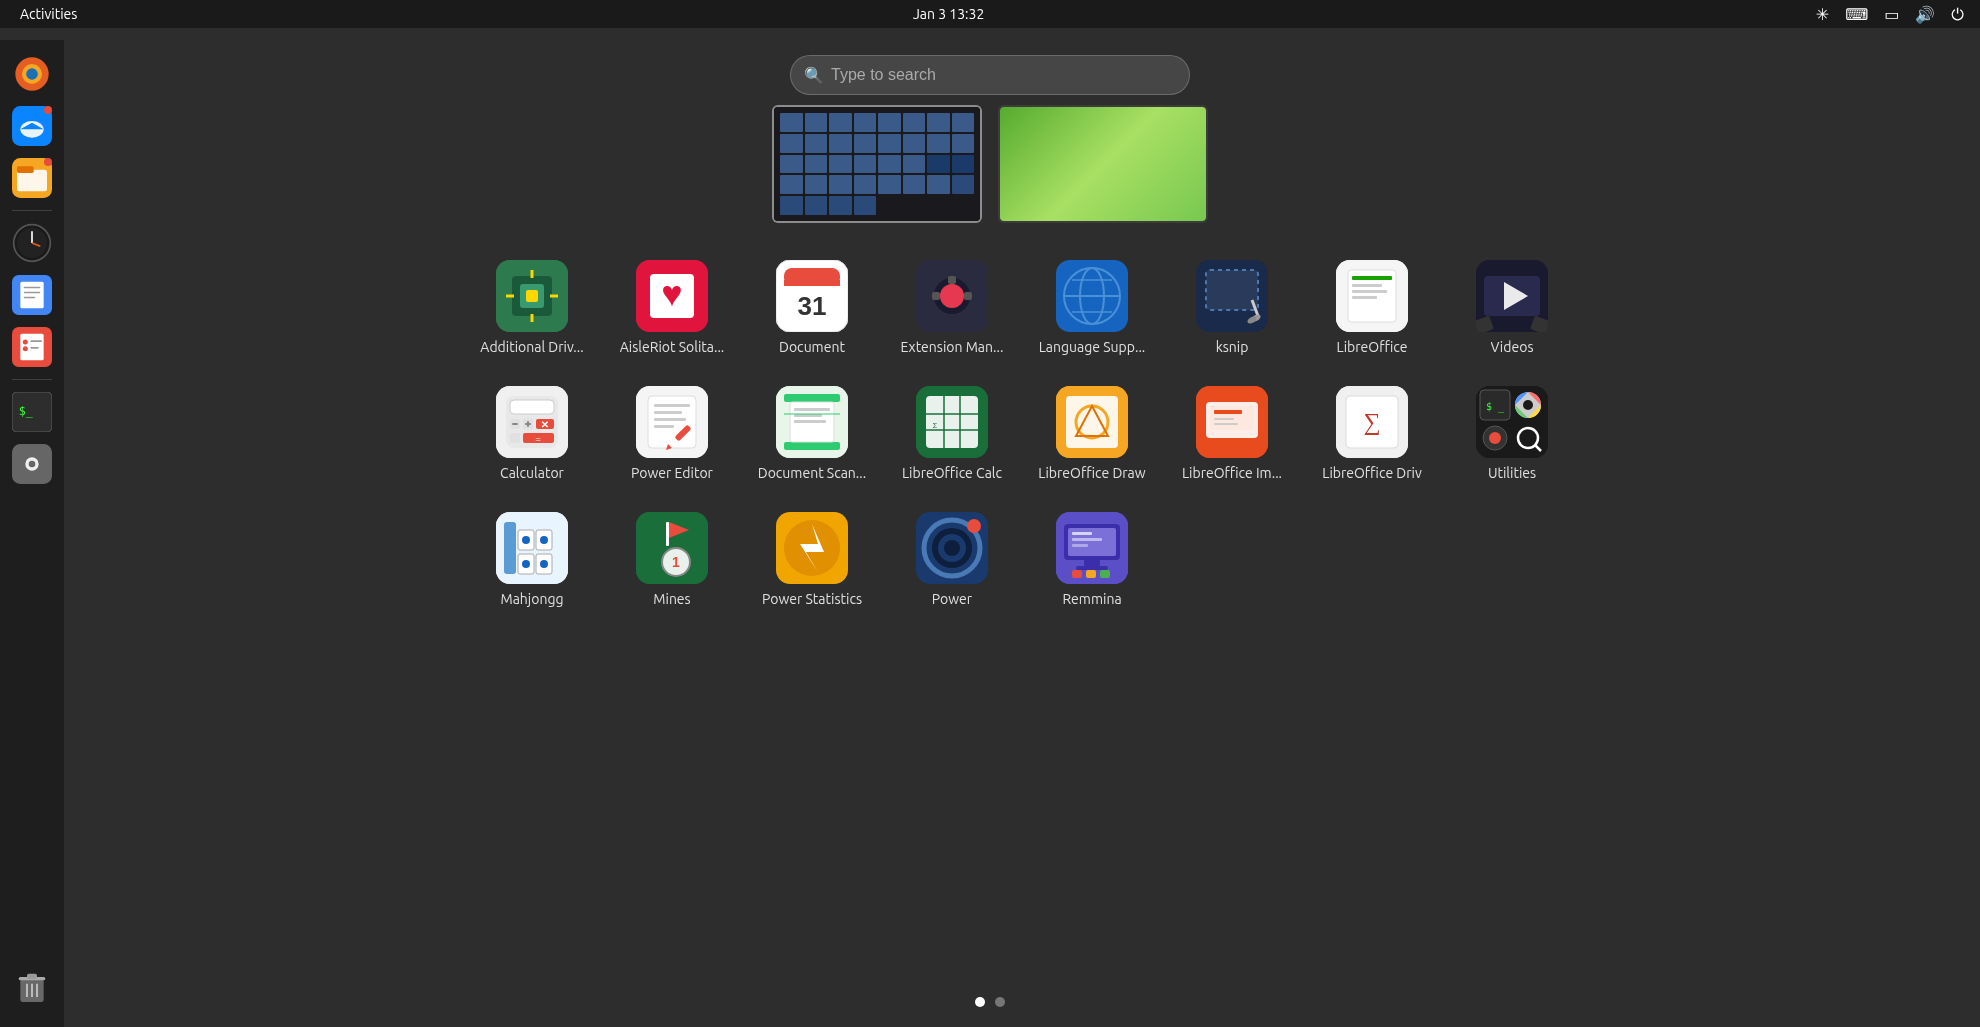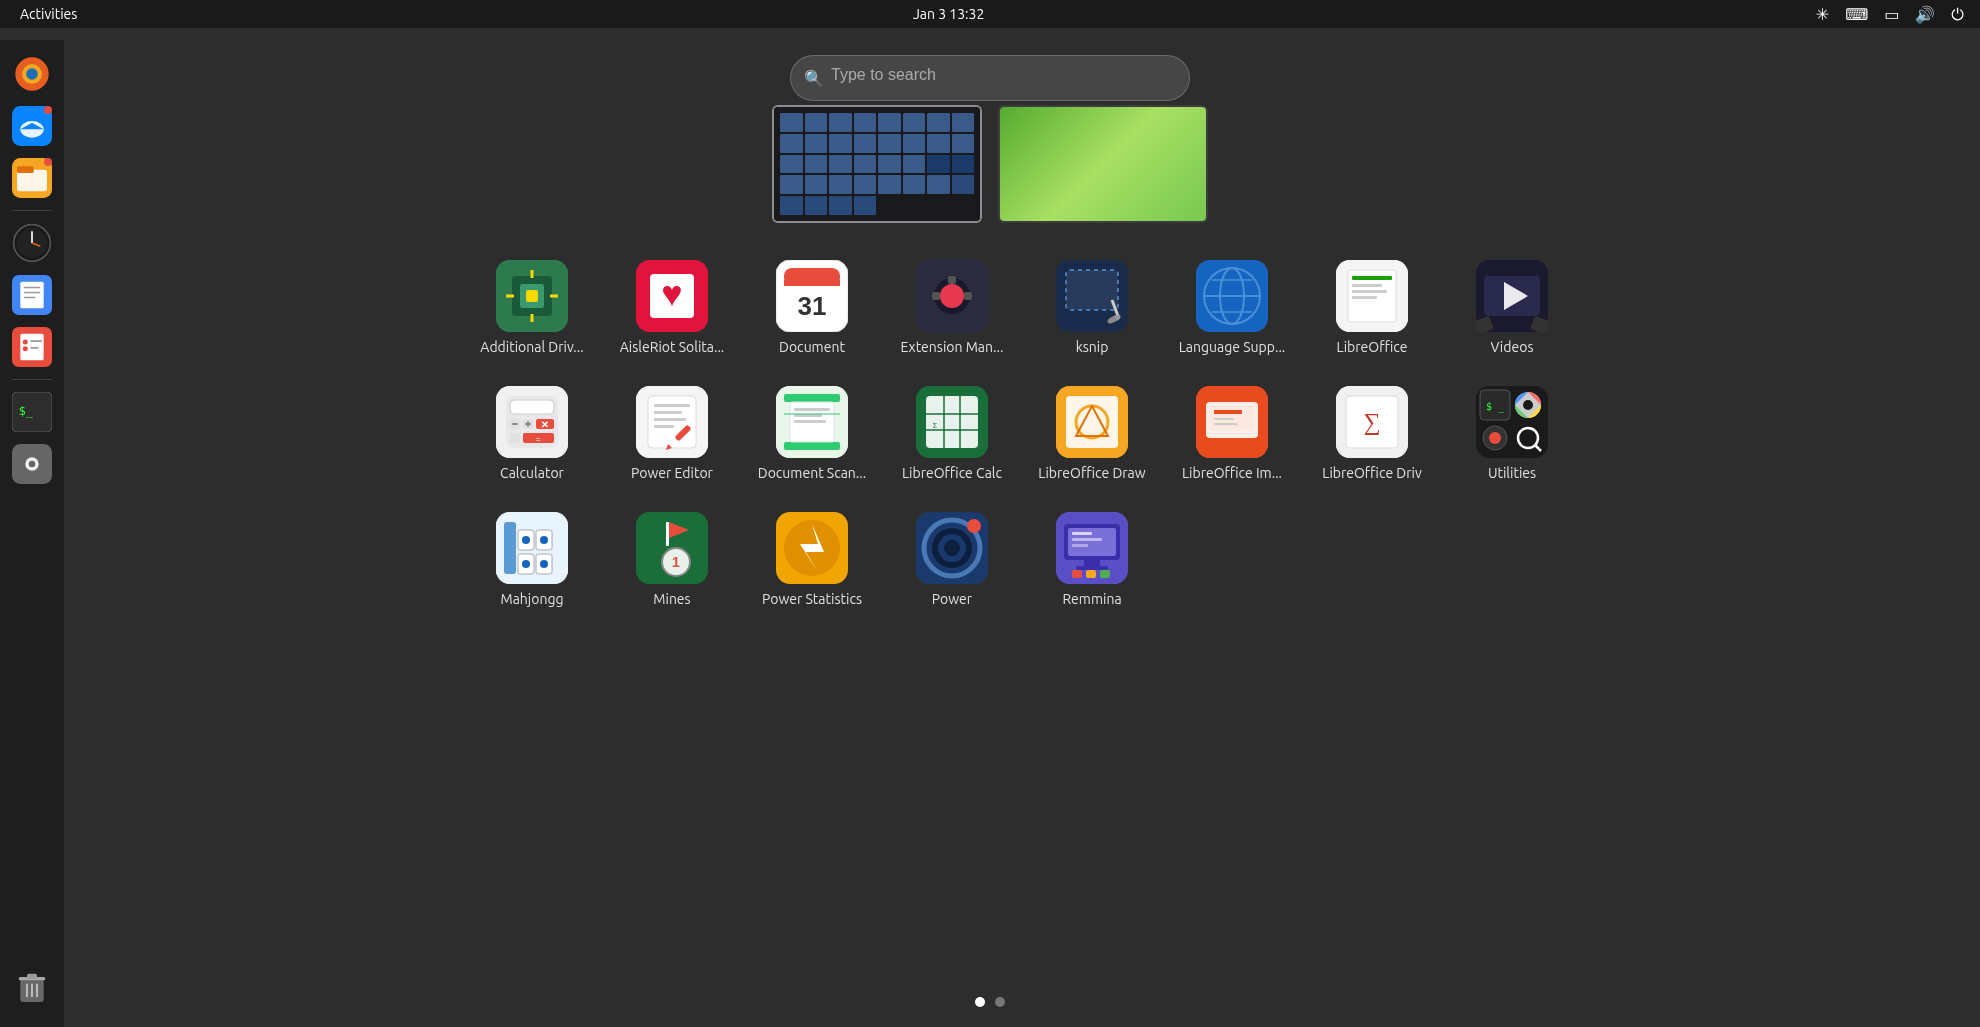--- a/index.html
+++ b/index.html
@@ -89,21 +89,21 @@
       top: 55px;
       left: 50%;
       transform: translateX(-50%);
       width: 400px;
     }
     #search-bar {
       width: 100%;
       background: rgba(255,255,255,0.12);
       border: 1px solid rgba(255,255,255,0.2);
       border-radius: 24px;
-      padding: 10px 16px 16px 40px;
+      padding: 10px 16px 10px 40px;
       color: #3b82f6;
       font-size: 16px;
       outline: none;
     }
     #search-bar::placeholder { color: #aaa; }
     #search-icon-wrap {
       position: absolute;
       left: 14px;
       top: 50%;
       transform: translateY(-50%);
@@ -422,44 +422,44 @@
           <circle cx="36" cy="36" r="12" fill="#e63950"></circle>
           <rect x="32" y="16" width="8" height="8" rx="2" fill="#555"></rect>
           <rect x="48" y="32" width="8" height="8" rx="2" fill="#555"></rect>
           <rect x="16" y="32" width="8" height="8" rx="2" fill="#555"></rect>
         </svg>
       </div>
       <span class="app-label">Extension Man...</span>
     </div>
 
     <div class="app-item">
-      <div class="app-icon" style="background:#1a2a4a;">
-        <svg viewBox="0 0 72 72" width="72" height="72">
-          <rect width="72" height="72" rx="14" fill="#1a2a4a"></rect>
-          <rect x="10" y="10" width="52" height="40" rx="4" fill="#2a3a5a" stroke="#4a7ab5" stroke-width="2" stroke-dasharray="4"></rect>
-          <line x1="56" y1="40" x2="62" y2="56" stroke="#ccc" stroke-width="3"></line>
-          <ellipse cx="60" cy="58" rx="5" ry="3" fill="#999" transform="rotate(-30 60 58)"></ellipse>
-          <ellipse cx="56" cy="60" rx="5" ry="3" fill="#888" transform="rotate(-30 56 60)"></ellipse>
-        </svg>
-      </div>
-      <span class="app-label">ksnip</span>
-    </div>
-
-    <div class="app-item">
       <div class="app-icon" style="background:#1565c0;">
         <svg viewBox="0 0 72 72" width="72" height="72">
           <circle cx="36" cy="36" r="36" fill="#1565c0"></circle>
           <circle cx="36" cy="36" r="28" fill="none" stroke="#4a90d9" stroke-width="2"></circle>
           <ellipse cx="36" cy="36" rx="12" ry="28" fill="none" stroke="#4a90d9" stroke-width="2"></ellipse>
           <line x1="8" y1="36" x2="64" y2="36" stroke="#4a90d9" stroke-width="2"></line>
           <line x1="16" y1="20" x2="56" y2="20" stroke="#4a90d9" stroke-width="1.5"></line>
           <line x1="16" y1="52" x2="56" y2="52" stroke="#4a90d9" stroke-width="1.5"></line>
         </svg>
       </div>
       <span class="app-label">Language Supp...</span>
+    </div>
+
+    <div class="app-item">
+      <div class="app-icon" style="background:#1a2a4a;">
+        <svg viewBox="0 0 72 72" width="72" height="72">
+          <rect width="72" height="72" rx="14" fill="#1a2a4a"></rect>
+          <rect x="10" y="10" width="52" height="40" rx="4" fill="#2a3a5a" stroke="#4a7ab5" stroke-width="2" stroke-dasharray="4"></rect>
+          <line x1="56" y1="40" x2="62" y2="56" stroke="#ccc" stroke-width="3"></line>
+          <ellipse cx="60" cy="58" rx="5" ry="3" fill="#999" transform="rotate(-30 60 58)"></ellipse>
+          <ellipse cx="56" cy="60" rx="5" ry="3" fill="#888" transform="rotate(-30 56 60)"></ellipse>
+        </svg>
+      </div>
+      <span class="app-label">ksnip</span>
     </div>
 
     <div class="app-item">
       <div class="app-icon" style="background:#f5f5f5;">
         <svg viewBox="0 0 72 72" width="72" height="72">
           <rect width="72" height="72" rx="14" fill="#f5f5f5"></rect>
           <rect x="12" y="10" width="48" height="52" rx="3" fill="#fff" stroke="#ddd" stroke-width="1"></rect>
           <rect x="16" y="16" width="40" height="4" rx="1" fill="#18a303"></rect>
           <rect x="16" y="24" width="30" height="3" rx="1" fill="#ccc"></rect>
           <rect x="16" y="30" width="35" height="3" rx="1" fill="#ccc"></rect>

